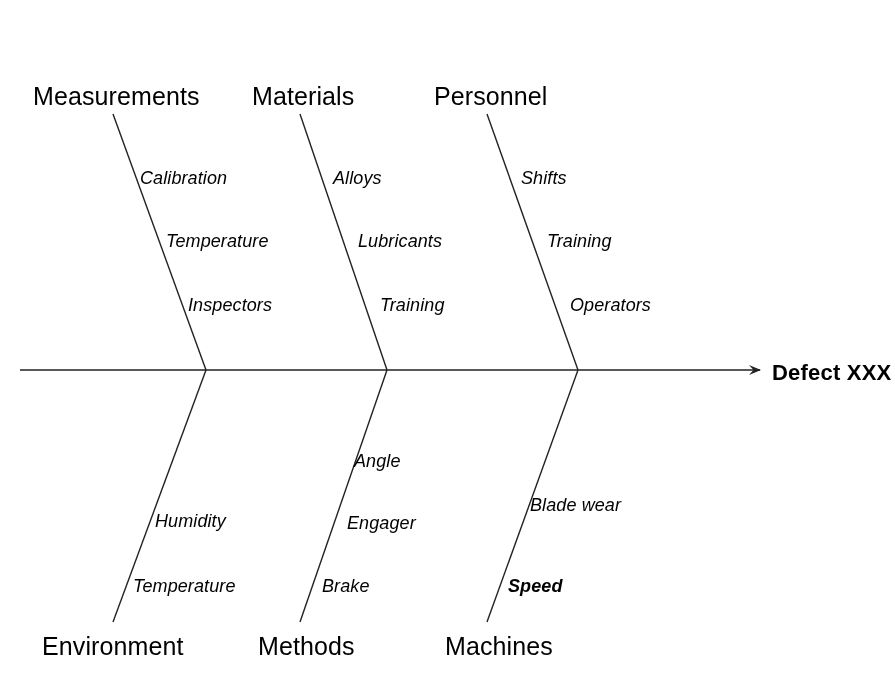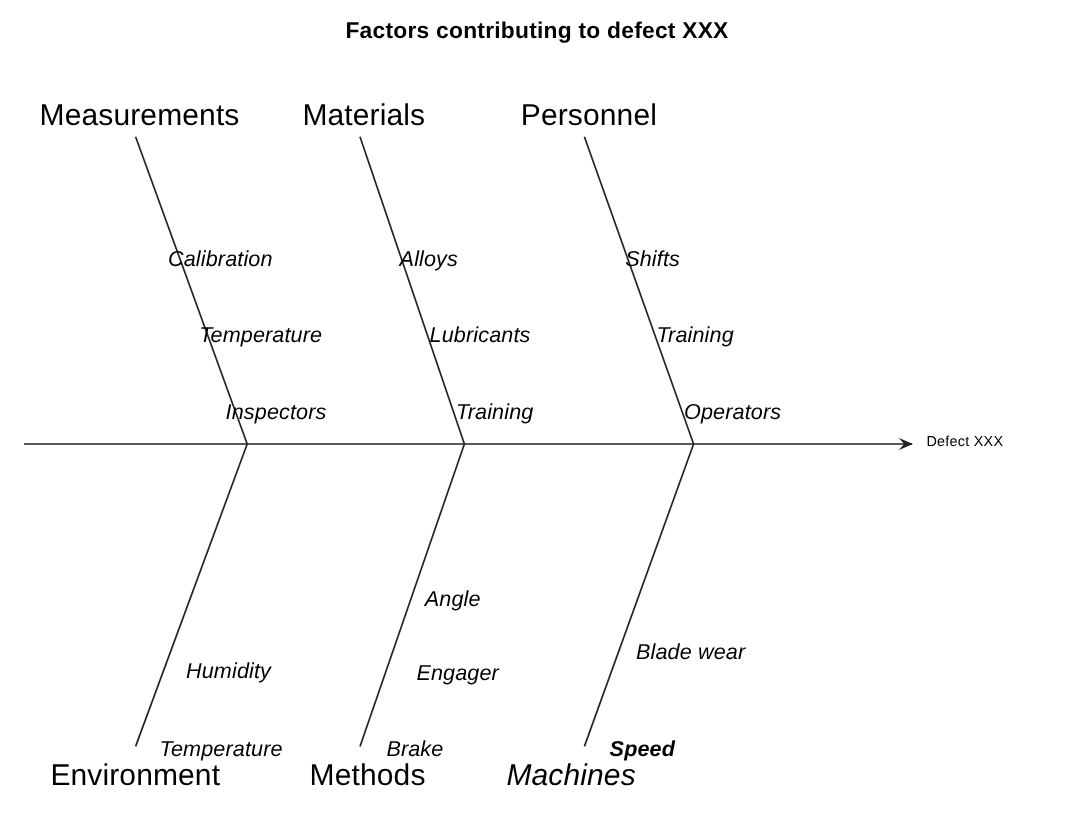--- a/index.html
+++ b/index.html
@@ -46,26 +46,25 @@
     font-size: 25px;
     font-weight: normal;
     letter-spacing: 0.1px;
   }
   .cause-label {
     font-family: "Liberation Sans", sans-serif;
     font-size: 18px;
     font-style: italic;
     font-weight: normal;
     letter-spacing: 0.1px;
-    margin-top: 38px;
   }
   .effect-label {
     font-family: "Liberation Sans", sans-serif;
-    font-size: 12px;
-    font-weight: normal;
+    font-size: 22px;
+    font-weight: bold;
     letter-spacing: 0.2px;
   }
 </style>
 </head>
 <body>
 
 <div id="diagram-root">
 
   <svg id="fishbone-svg" viewBox="0 0 895 682">
     <defs>
@@ -80,29 +79,28 @@
       <line x1="113" y1="114" x2="206" y2="370" stroke="#222222" stroke-width="1.4"></line>
       <line x1="300" y1="114" x2="387" y2="370" stroke="#222222" stroke-width="1.4"></line>
       <line x1="487" y1="114" x2="578" y2="370" stroke="#222222" stroke-width="1.4"></line>
 
       <line x1="113" y1="622" x2="206" y2="370" stroke="#222222" stroke-width="1.4"></line>
       <line x1="300" y1="622" x2="387" y2="370" stroke="#222222" stroke-width="1.4"></line>
       <line x1="487" y1="622" x2="578" y2="370" stroke="#222222" stroke-width="1.4"></line>
     </g>
   </svg>
 
-  <div class="txt diagram-title">Factors contributing to defect XXX</div>
 
   <div class="txt category-label" style="left:33px; top:84px;">Measurements</div>
   <div class="txt category-label" style="left:252px; top:84px;">Materials</div>
   <div class="txt category-label" style="left:434px; top:84px;">Personnel</div>
 
   <div class="txt category-label" style="left:42px; top:634px;">Environment</div>
   <div class="txt category-label" style="left:258px; top:634px;">Methods</div>
-  <div class="txt category-label" style="left:422px; top:634px;font-style:italic;">Machines</div>
+  <div class="txt category-label" style="left:445px; top:634px;">Machines</div>
 
   <div class="txt cause-label" style="left:140px; top:169px;">Calibration</div>
   <div class="txt cause-label" style="left:166px; top:232px;">Temperature</div>
   <div class="txt cause-label" style="left:188px; top:296px;">Inspectors</div>
 
   <div class="txt cause-label" style="left:333px; top:169px;">Alloys</div>
   <div class="txt cause-label" style="left:358px; top:232px;">Lubricants</div>
   <div class="txt cause-label" style="left:380px; top:296px;">Training</div>
 
   <div class="txt cause-label" style="left:521px; top:169px;">Shifts</div>

